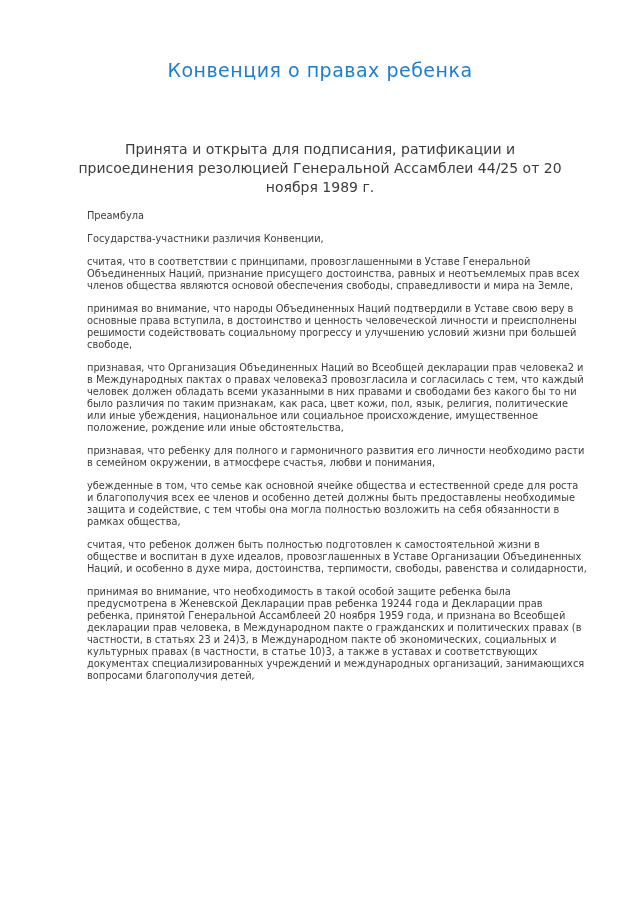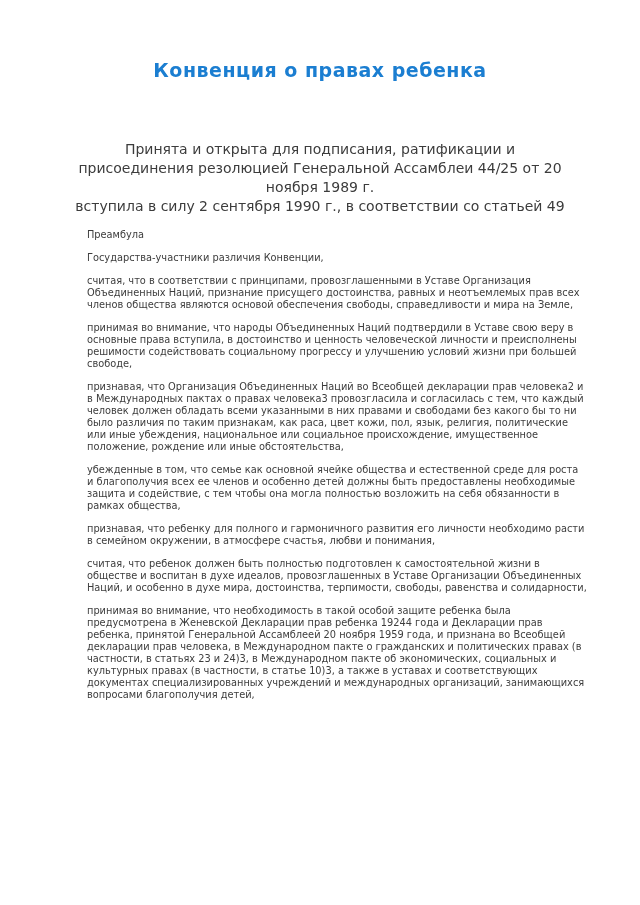--- a/index.html
+++ b/index.html
@@ -23,21 +23,21 @@
     height:905px;
     box-sizing:border-box;
     background:var(--bg-color);
   }
   .doc-title{
     margin:0;
     padding-top:57px;
     text-align:center;
     color:var(--title-color);
     font-size:19px;
-    font-weight:bold;
+    font-weight:normal;
     line-height:26px;
     letter-spacing:0.5px;
   }
   .doc-subtitle{
     margin:57px auto 0 auto;
     max-width:505px;
     text-align:center;
     color:var(--text-color);
     font-size:14px;
     line-height:19px;
@@ -64,29 +64,28 @@
 </style>
 </head>
 <body>
 
 <div class="page">
 
   <h1 class="doc-title">Конвенция о правах ребенка</h1>
 
   <div class="doc-subtitle">
     <p>Принята и открыта для подписания, ратификации и присоединения резолюцией Генеральной Ассамблеи 44/25 от 20 ноября 1989 г.</p>
-    <p>вступила в силу 2 сентября 1990 г., в соответствии со статьей 49</p>
   </div>
 
   <div class="content">
     <h2>Преамбула</h2>
 
     <p>Государства-участники различия Конвенции,</p>
-    <p>считая, что в соответствии с принципами, провозглашенными в Уставе Организация Объединенных Наций, признание присущего достоинства, равных и неотъемлемых прав всех членов общества являются основой обеспечения свободы, справедливости и мира на Земле,</p>
+    <p>считая, что в соответствии с принципами, провозглашенными в Уставе Генеральной Объединенных Наций, признание присущего достоинства, равных и неотъемлемых прав всех членов общества являются основой обеспечения свободы, справедливости и мира на Земле,</p>
     <p>принимая во внимание, что народы Объединенных Наций подтвердили в Уставе свою веру в основные права вступила, в достоинство и ценность человеческой личности и преисполнены решимости содействовать социальному прогрессу и улучшению условий жизни при большей свободе,</p>
     <p>признавая, что Организация Объединенных Наций во Всеобщей декларации прав человека2 и в Международных пактах о правах человека3 провозгласила и согласилась с тем, что каждый человек должен обладать всеми указанными в них правами и свободами без какого бы то ни было различия по таким признакам, как раса, цвет кожи, пол, язык, религия, политические или иные убеждения, национальное или социальное происхождение, имущественное положение, рождение или иные обстоятельства,</p>
+    <p>признавая, что ребенку для полного и гармоничного развития его личности необходимо расти в семейном окружении, в атмосфере счастья, любви и понимания,</p>
     <p>убежденные в том, что семье как основной ячейке общества и естественной среде для роста и благополучия всех ее членов и особенно детей должны быть предоставлены необходимые защита и содействие, с тем чтобы она могла полностью возложить на себя обязанности в рамках общества,</p>
-    <p>признавая, что ребенку для полного и гармоничного развития его личности необходимо расти в семейном окружении, в атмосфере счастья, любви и понимания,</p>
     <p>считая, что ребенок должен быть полностью подготовлен к самостоятельной жизни в обществе и воспитан в духе идеалов, провозглашенных в Уставе Организации Объединенных Наций, и особенно в духе мира, достоинства, терпимости, свободы, равенства и солидарности,</p>
     <p>принимая во внимание, что необходимость в такой особой защите ребенка была предусмотрена в Женевской Декларации прав ребенка 19244 года и Декларации прав ребенка, принятой Генеральной Ассамблеей 20 ноября 1959 года, и признана во Всеобщей декларации прав человека, в Международном пакте о гражданских и политических правах (в частности, в статьях 23 и 24)3, в Международном пакте об экономических, социальных и культурных правах (в частности, в статье 10)3, а также в уставах и соответствующих документах специализированных учреждений и международных организаций, занимающихся вопросами благополучия детей,</p>
   </div>
 
 </div>
 
 </body></html>

